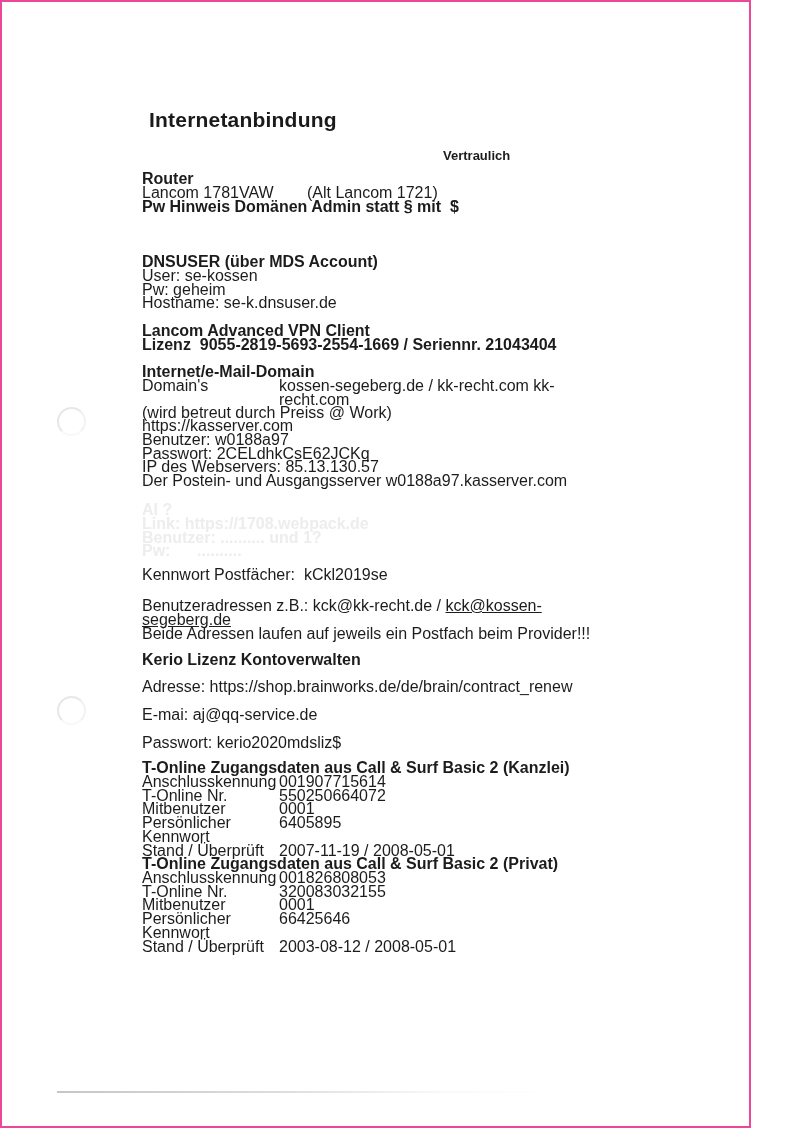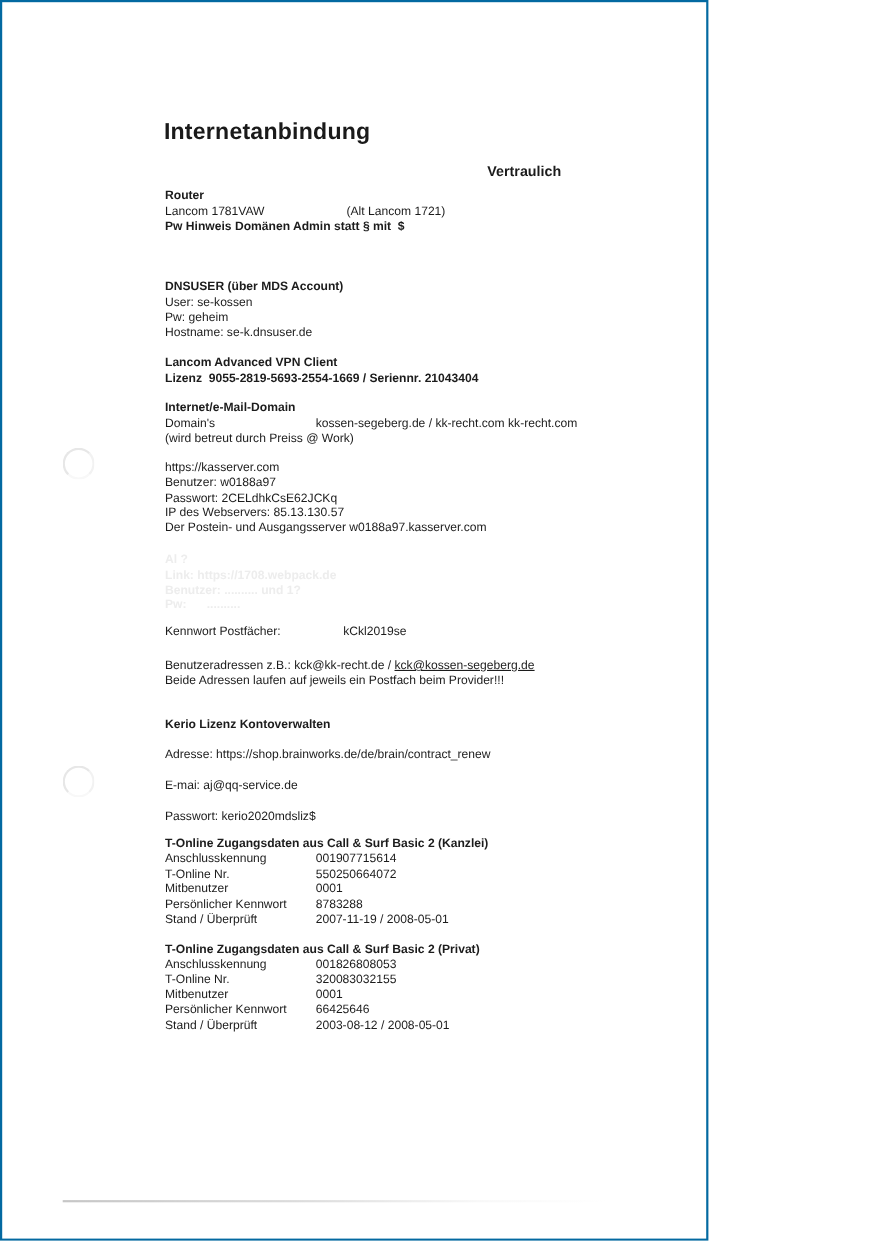--- a/index.html
+++ b/index.html
@@ -1,37 +1,37 @@
 <!DOCTYPE html>
 <html><head>
 <meta charset="utf-8">
 <style>
   html,body { margin:0; padding:0; background:#ffffff; }
   .screen {
     position:relative;
-    width:644px; height:1128px;
+    width:751px; height:1128px;
     box-sizing:border-box;
     background:#ffffff;
-    border:2px solid #0369a1;
+    border:2px solid #ec4899;
     overflow:hidden;
     font-family:"Liberation Sans", sans-serif;
     color:#1c1c1c;
   }
   .title {
     position:absolute; left:147px; top:106px;
     margin:0; font-size:21px; font-weight:bold; color:#1a1a1a;
     letter-spacing:0.2px;
   }
   .vertraulich {
     position:absolute; left:441px; top:146px;
     font-size:13px; font-weight:bold;
   }
   .sec {
-    position:absolute; left:148px;
-    font-size:11px; line-height:13.8px; color:#1c1c1c;
+    position:absolute; left:140px;
+    font-size:16px; line-height:13.8px; color:#1c1c1c;
     width:470px;
   }
   .b { font-weight:bold; }
   .pre { white-space:pre;font-weight:bold; }
   .inline-w { display:inline-block; width:165px; }
   .row { display:flex; }
   .row .lbl { width:137px; flex:0 0 137px; }
   .row .lbl-wide { width:162px; flex:0 0 162px; }
   .ulink { text-decoration:underline; }
   .faded { color:#ededed; }
@@ -137,21 +137,21 @@
     <div class="row">
       <span class="lbl">T-Online Nr.</span>
       <span>550250664072</span>
     </div>
     <div class="row">
       <span class="lbl">Mitbenutzer</span>
       <span>0001</span>
     </div>
     <div class="row">
       <span class="lbl">Persönlicher Kennwort</span>
-      <span>8783288</span>
+      <span>6405895</span>
     </div>
     <div class="row">
       <span class="lbl">Stand / Überprüft</span>
       <span>2007-11-19 / 2008-05-01</span>
     </div>
   </div>
 
   <div class="sec" style="top:855px">
     <div class="b">T-Online Zugangsdaten aus Call &amp; Surf Basic 2 (Privat)</div>
     <div class="row">

